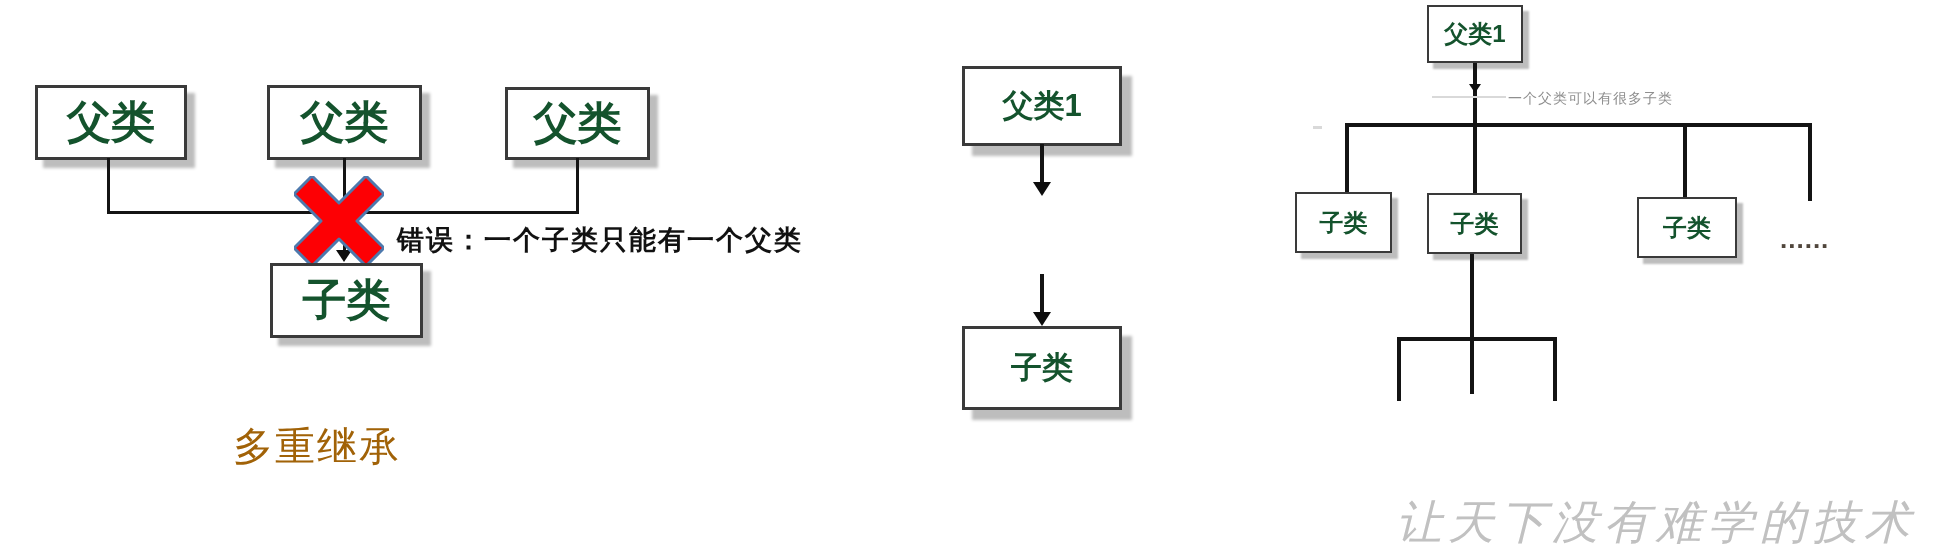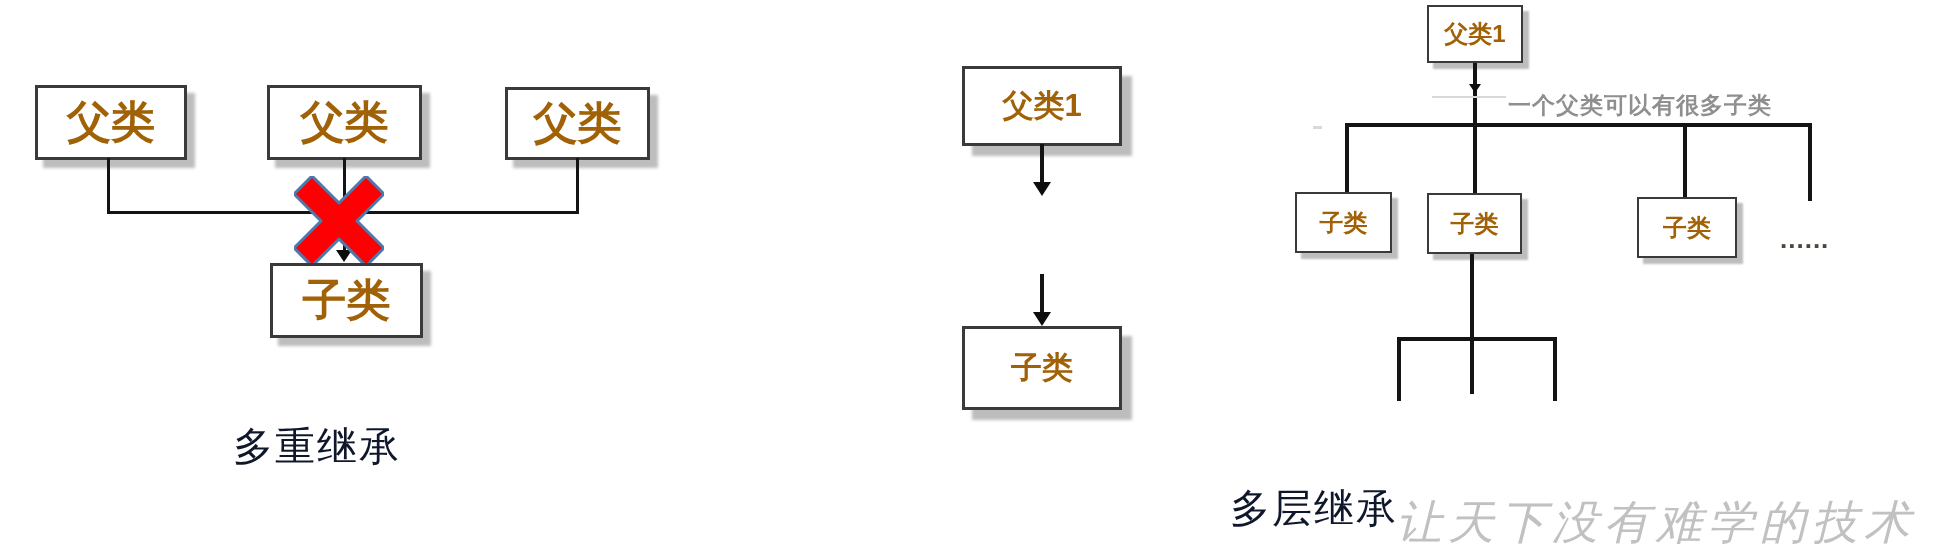--- a/index.html
+++ b/index.html
@@ -6,44 +6,44 @@
   #canvas{
     position:relative;width:1953px;height:544px;background:#ffffff;
     overflow:hidden;font-family:"Liberation Sans",sans-serif;
   }
   
   .nbox{
     position:absolute;background:#ffffff;border:3px solid #3a3a3a;
     box-shadow:8px 8px 3px #bdbdbd;display:flex;align-items:center;justify-content:center;
     box-sizing:border-box;
   }
-  .nbox .lbl{font-weight:bold;color:#a16207;font-family:"Liberation Sans",sans-serif;}
+  .nbox .lbl{font-weight:bold;color:#14532d;font-family:"Liberation Sans",sans-serif;}
   .big .lbl{font-size:44px;}
   .mid .lbl{font-size:31px;}
   .sml{border-width:2px;box-shadow:6px 6px 2px #bdbdbd;}
   .sml .lbl{font-size:24px;}
   
   .ln{position:absolute;background:#141414;}
   .ln-light{position:absolute;background:#d9d9d9;}
   
   .ah{position:absolute;width:0;height:0;border-left:8px solid transparent;border-right:8px solid transparent;border-top:12px solid #0d0d0d;}
   .ah-big{border-left-width:9px;border-right-width:9px;border-top-width:14px;}
   .ah-sm{border-left-width:6px;border-right-width:6px;border-top-width:9px;}
   
   .err-text{
     position:absolute;font-size:27px;font-weight:bold;color:#111111;
     letter-spacing:2px;white-space:nowrap;font-family:"Liberation Sans",sans-serif;
   }
   .caption{
-    position:absolute;font-size:40px;color:#0f172a;white-space:nowrap;
+    position:absolute;font-size:40px;color:#a16207;white-space:nowrap;
     font-family:"Liberation Serif",serif;letter-spacing:2px;
   }
   .annot{
-    position:absolute;font-size:23px;color:#8f8f8f;white-space:nowrap;
-    letter-spacing:1px;font-family:"Liberation Sans",sans-serif;font-weight:bold;
+    position:absolute;font-size:14px;color:#8f8f8f;white-space:nowrap;
+    letter-spacing:1px;font-family:"Liberation Sans",sans-serif;
   }
   .dots{
     position:absolute;font-size:26px;font-weight:bold;color:#50463c;
     letter-spacing:1px;font-family:"Liberation Sans",sans-serif;
   }
   .watermark{
     position:absolute;font-size:46px;font-style:italic;color:#c1c1c1;
     letter-spacing:6px;white-space:nowrap;font-family:"DejaVu Serif",serif;
   }
   .xmark{position:absolute;}
@@ -70,20 +70,21 @@
   <div class="ah" style="left:336px;top:250px;"></div>
 
   <svg class="xmark" style="left:294px;top:176px;" width="90" height="90" viewBox="0 0 90 90">
     <polygon points="18,0 45,27 72,0 90,18 63,45 90,72 72,90 45,63 18,90 0,72 27,45 0,18" fill="#fd0004" stroke="#4e79ad" stroke-width="3" stroke-linejoin="round"></polygon>
   </svg>
 
   <div class="nbox big" style="left:270px;top:263px;width:153px;height:75px;">
     <span class="lbl">子类</span>
   </div>
 
+  <div class="err-text" style="left:397px;top:222px;">错误：一个子类只能有一个父类</div>
 
   <div class="caption" style="left:233px;top:419px;">多重继承</div>
 
   <div class="nbox mid" style="left:962px;top:66px;width:160px;height:80px;box-shadow:10px 10px 3px #bdbdbd;">
     <span class="lbl">父类1</span>
   </div>
   <div class="ln" style="left:1040px;top:144px;width:4px;height:40px;"></div>
   <div class="ah ah-big" style="left:1033px;top:182px;"></div>
 
   <div class="ln" style="left:1040px;top:274px;width:4px;height:40px;"></div>
@@ -120,17 +121,16 @@
     <span class="lbl">子类</span>
   </div>
 
   <div class="dots" style="left:1780px;top:224px;">......</div>
 
   <div class="ln" style="left:1470px;top:254px;width:4px;height:140px;"></div>
   <div class="ln" style="left:1397px;top:337px;width:160px;height:4px;"></div>
   <div class="ln" style="left:1397px;top:337px;width:4px;height:64px;"></div>
   <div class="ln" style="left:1553px;top:337px;width:4px;height:64px;"></div>
 
-  <div class="caption" style="left:1230px;top:481px;">多层继承</div>
 
   <div class="watermark" style="left:1396px;top:492px;">让天下没有难学的技术</div>
 
 </div>
 
 </body></html>

